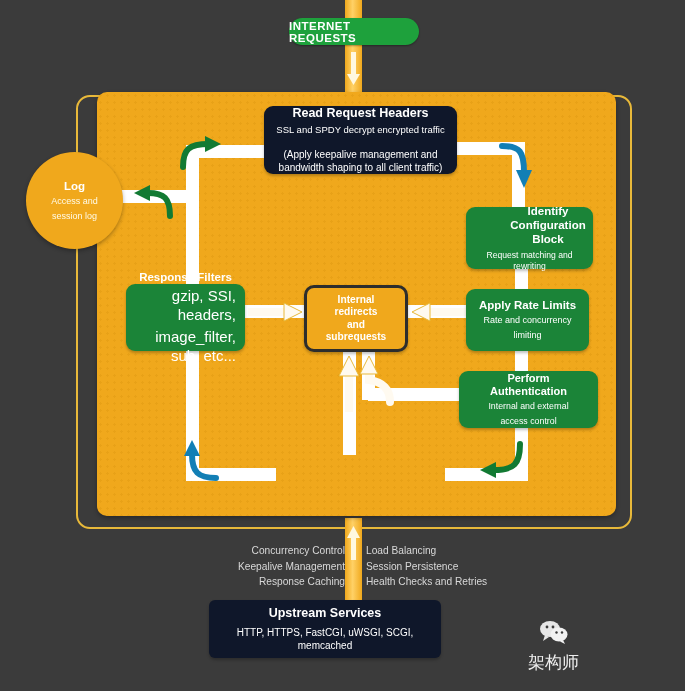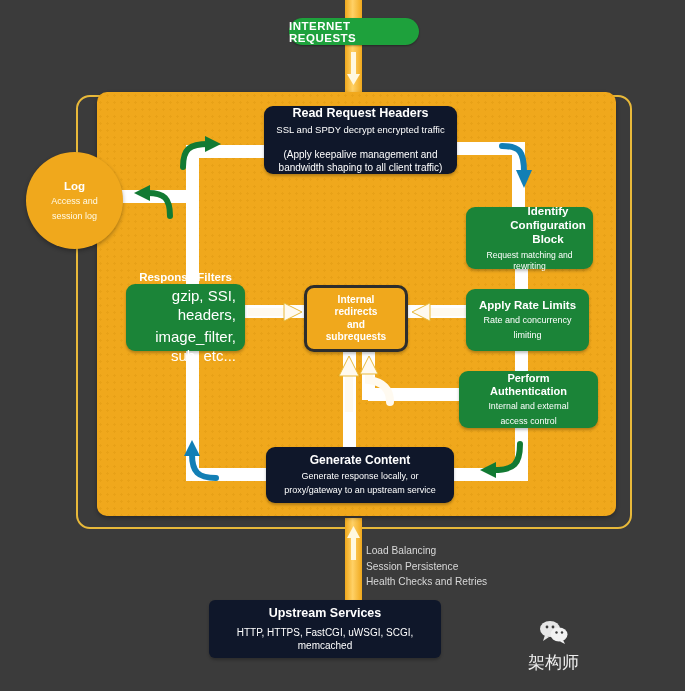--- a/index.html
+++ b/index.html
@@ -250,37 +250,37 @@
     <div class="t">Response Filters</div>
     <div class="s">gzip, SSI, headers,</div>
     <div class="s">image_filter, sub, etc...</div>
   </div>
 
   <div class="abs node n-center">
     <div class="t">Internal redirects</div>
     <div class="t">and subrequests</div>
   </div>
 
-  <div class="abs node blue n-gen">
-    <div class="t">Generate Content</div>
-    <div class="s">Generate response locally, or</div>
-    <div class="s">proxy/gateway to an upstream service</div>
-  </div>
 
   <div class="abs node n-log">
     <div class="t">Log</div>
     <div class="s">Access and</div>
     <div class="s">session log</div>
   </div>
 
   <div class="abs node blue n-upstream">
     <div class="t">Upstream Services</div>
     <div class="s">HTTP, HTTPS, FastCGI, uWSGI, SCGI, memcached</div>
   </div>
 
+  <div class="abs ann ann-left">
+    <div>Concurrency Control</div>
+    <div>Keepalive Management</div>
+    <div>Response Caching</div>
+  </div>
   <div class="abs ann ann-right">
     <div>Load Balancing</div>
     <div>Session Persistence</div>
     <div>Health Checks and Retries</div>
   </div>
 
   <div class="abs wm">
     <svg width="30" height="24" viewBox="0 0 30 24">
       <ellipse cx="11" cy="9" rx="10" ry="8" fill="#e6e6e6"></ellipse>
       <path d="M6 15 L4 21 L10 17 Z" fill="#e6e6e6"></path>

